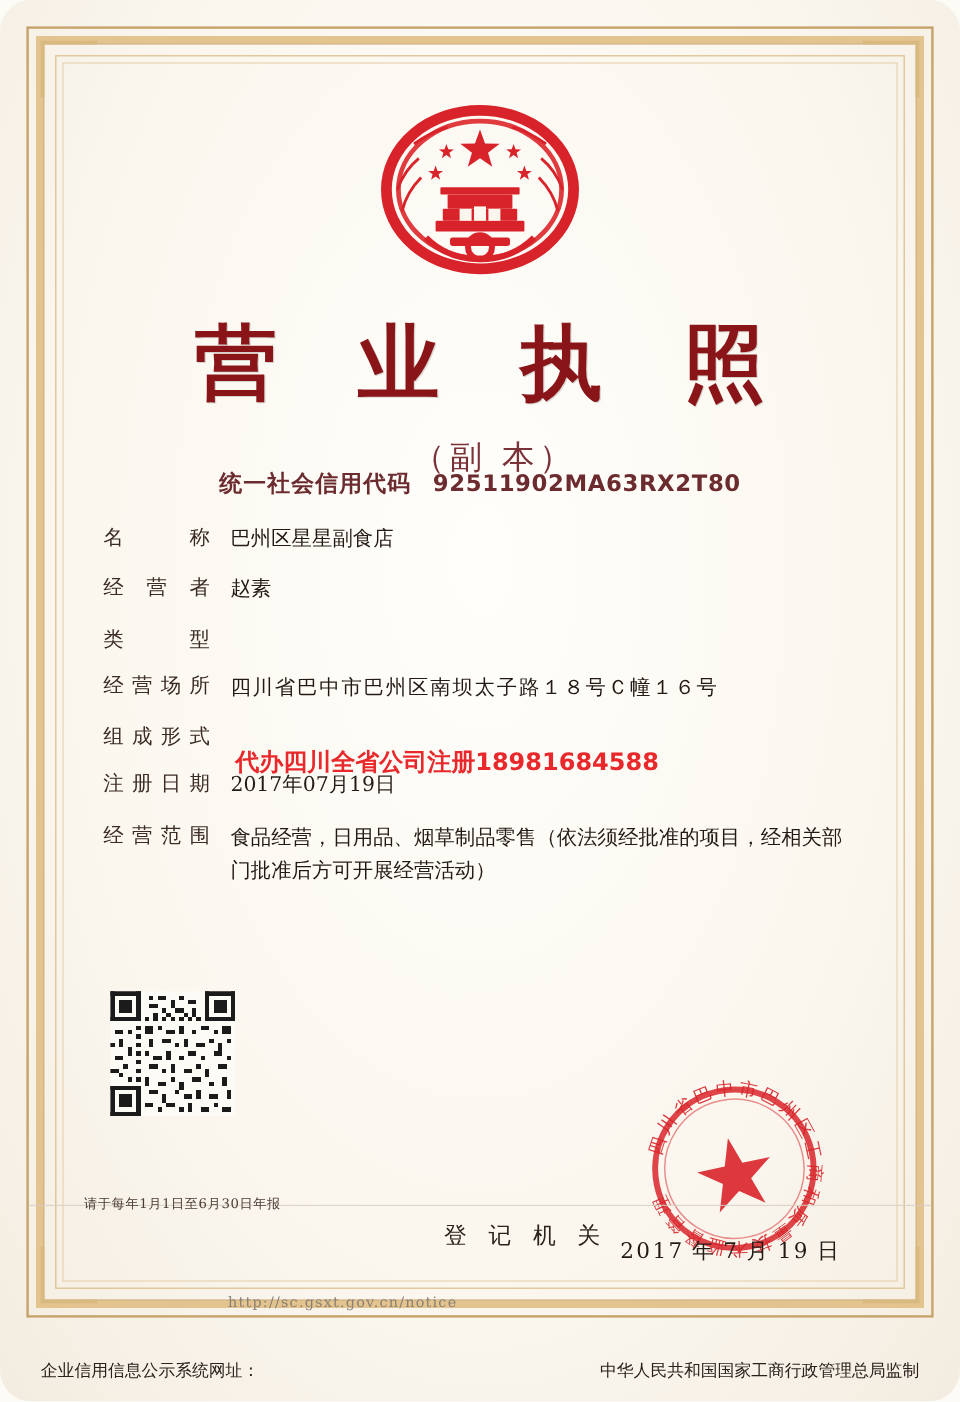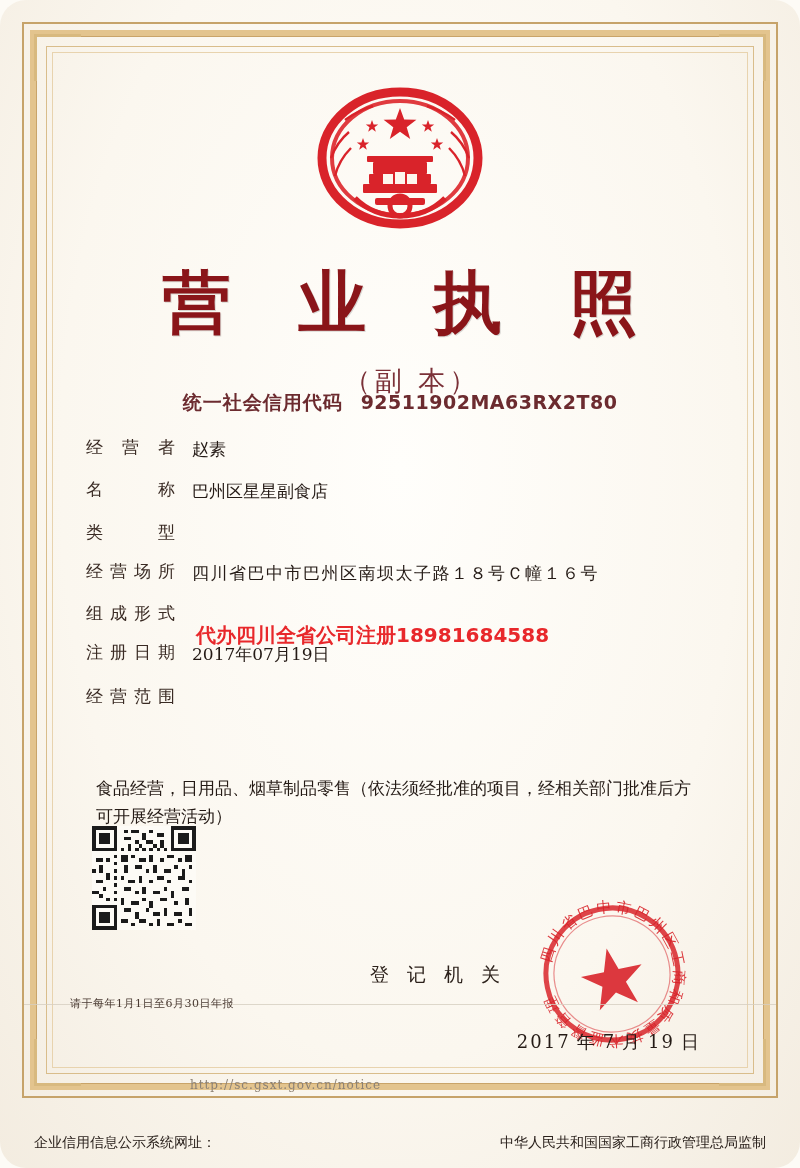--- a/index.html
+++ b/index.html
@@ -143,21 +143,21 @@
   }
   .row .value {
     flex: 1;
     font-family: "DejaVu Serif", "Liberation Serif", serif;
     font-size: 17px;
     color: #241a15;
     line-height: 1.55;
     padding-left: 10px;
   }
   .row.addr .value { letter-spacing: 1.5px; }
-  .row.scope { margin-top: 18px; flex-direction: column; }
+  .row.scope { margin-top: 18px; }
   .row.scope .value { line-height: 1.62; }
 
   
   .watermark {
     position: absolute;
     left: 196px;
     top: 622px;
     font-family: "DejaVu Sans", "Liberation Sans", sans-serif;
     font-size: 20px;
     font-weight: bold;
@@ -172,21 +172,21 @@
     left: 92px;
     top: 826px;
     width: 104px;
     height: 104px;
   }
 
   
   .registrar {
     position: absolute;
     left: 370px;
-    top: 962px;
+    top: 1017px;
     font-family: "DejaVu Serif", "Liberation Serif", serif;
     font-size: 19px;
     letter-spacing: 6px;
     color: #2c211b;
   }
 
   
   .seal {
     position: absolute;
     left: 528px;
@@ -308,26 +308,26 @@
 
   <div class="title">营 业 执 照</div>
   <div class="subtitle">（副  本）</div>
 
   <div class="code-line">
     <span>统一社会信用代码</span><span class="code-val">92511902MA63RX2T80</span>
   </div>
 
   <div class="fields">
     <div class="row">
+      <div class="label sp2">名    称</div>
+      <div class="value">巴州区星星副食店</div>
+    </div>
+    <div class="row">
       <div class="label sp2">经 营 者</div>
       <div class="value">赵素</div>
-    </div>
-    <div class="row">
-      <div class="label sp2">名    称</div>
-      <div class="value">巴州区星星副食店</div>
     </div>
     <div class="row">
       <div class="label sp2">类    型</div>
     </div>
     <div class="row addr">
       <div class="label sp2">经营场所</div>
       <div class="value">四川省巴中市巴州区南坝太子路１８号Ｃ幢１６号</div>
     </div>
     <div class="row">
       <div class="label sp2">组成形式</div>

